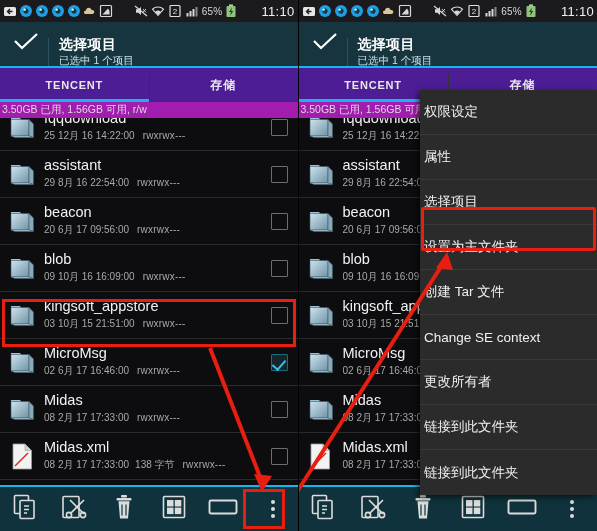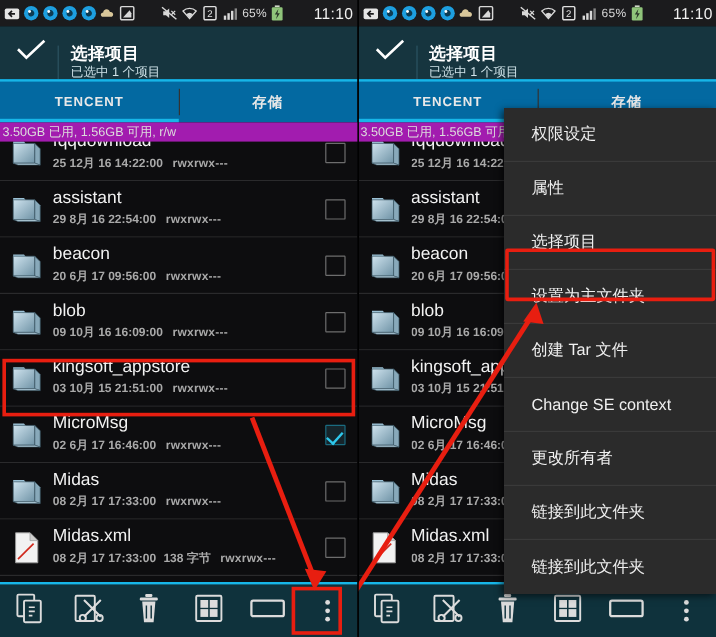--- a/index.html
+++ b/index.html
@@ -20,57 +20,57 @@
 
   
   .actionbar{height:44px;background:#16353f;display:flex;align-items:flex-end;padding-left:6px;box-sizing:border-box;}
   .check-btn{width:40px;height:44px;display:flex;align-items:center;justify-content:center;}
   .divider-v{width:1px;height:28px;background:#2c5462;margin:0 10px 0 2px;}
   .titles{display:flex;flex-direction:column;justify-content:center;line-height:1.15;}
   .title{color:#ffffff;font-size:14px;font-weight:600;letter-spacing:.3px;}
   .subtitle{color:#cfe2e8;font-size:10.5px;margin-top:2px;}
 
   
-  .tabs{height:34px;background:#0369a1;display:flex;position:relative;border-top:2px solid #17b6e8;}
+  .tabs{height:34px;background:#4c1d95;display:flex;position:relative;border-top:2px solid #17b6e8;}
   .tab{flex:1;display:flex;align-items:center;justify-content:center;color:#e8e8e8;font-size:11px;font-weight:700;letter-spacing:.8px;position:relative;}
   .tab.cn{font-weight:600;letter-spacing:1px;font-size:12px;}
   .tab-sep{position:absolute;left:50%;top:6px;bottom:6px;width:1px;background:#333;}
   .tab-underline{position:absolute;left:0;bottom:0;width:50%;height:3px;background:#17b6e8;}
 
   
   .storage{height:16px;background:#a21caf;color:#dcdcdc;font-size:10.5px;padding-left:2px;display:flex;align-items:center;position:relative;z-index:5;}
 
   
   .list{position:absolute;left:0;right:0;top:116px;bottom:46px;overflow:hidden;}
   .row{height:47px;display:flex;align-items:center;border-bottom:1px solid #2a2a2c;box-sizing:border-box;position:relative;background:#0d0d0f;}
   .row .ficon{width:44px;height:47px;display:flex;align-items:center;justify-content:center;flex:0 0 44px;}
   .row .meta{flex:1;display:flex;flex-direction:column;justify-content:center;min-width:0;}
   .fname{color:#f2f2f2;font-size:14.5px;line-height:1.1;white-space:nowrap;overflow:hidden;}
-  .finfo{color:#a9a9a9;font-size:10px;margin-top:3px;white-space:nowrap;overflow:hidden;font-weight:bold;}
+  .finfo{color:#a9a9a9;font-size:10px;margin-top:3px;white-space:nowrap;overflow:hidden;}
   .finfo .perm{margin-left:8px;letter-spacing:.2px;}
   .finfo .size{margin-left:6px;}
   .cbox{flex:0 0 36px;display:flex;align-items:center;justify-content:center;}
   .cb{width:17px;height:17px;border:1.5px solid #6d6d6d;border-radius:1px;box-sizing:border-box;position:relative;background:transparent;}
   .cb.on{border-color:#1a6b80;background:#16252b;}
   .cb.on:after{content:"";position:absolute;left:3px;top:2px;width:6px;height:11px;border:solid #2ec8ec;border-width:0 2.5px 2.5px 0;transform:rotate(42deg);}
 
   
   .folder{width:26px;height:25px;position:relative;}
   
   .fileic{width:23px;height:27px;position:relative;}
 
   
   .toolbar{position:absolute;left:0;right:0;bottom:0;height:46px;background:#0f323c;border-top:2px solid #17b6e8;display:flex;align-items:center;box-sizing:border-box;}
   .tb-btn{flex:1;display:flex;align-items:center;justify-content:center;height:46px;position:relative;}
   .dots{width:4px;display:flex;flex-direction:column;align-items:center;gap:3px;}
   .dots span{width:4px;height:4px;background:#dcdcdc;border-radius:50%;display:block;}
 
   
   .ctxmenu{position:absolute;right:0;top:90px;width:177px;background:#2b2b2b;z-index:30;box-shadow:-2px 2px 6px rgba(0,0,0,.6);}
-  .mi{height:45px;display:flex;align-items:center;padding-left:23px;color:#f0f0f0;font-size:13.5px;box-sizing:border-box;border-bottom:1px solid #3a3a3a;}
+  .mi{height:45px;display:flex;align-items:center;padding-left:4px;color:#f0f0f0;font-size:13.5px;box-sizing:border-box;border-bottom:1px solid #3a3a3a;}
   .mi:last-child{border-bottom:none;}
 
   
   .ann{position:absolute;pointer-events:none;z-index:60;}
   .hl-row{border:3px solid #e81e10;box-sizing:border-box;}
   .hl-dots{border:3px solid #e81e10;box-sizing:border-box;}
   .hl-menu{border:3px solid #e81e10;box-sizing:border-box;border-radius:2px;}
   svg.arrow{overflow:visible;}
 </style>
 </head>

